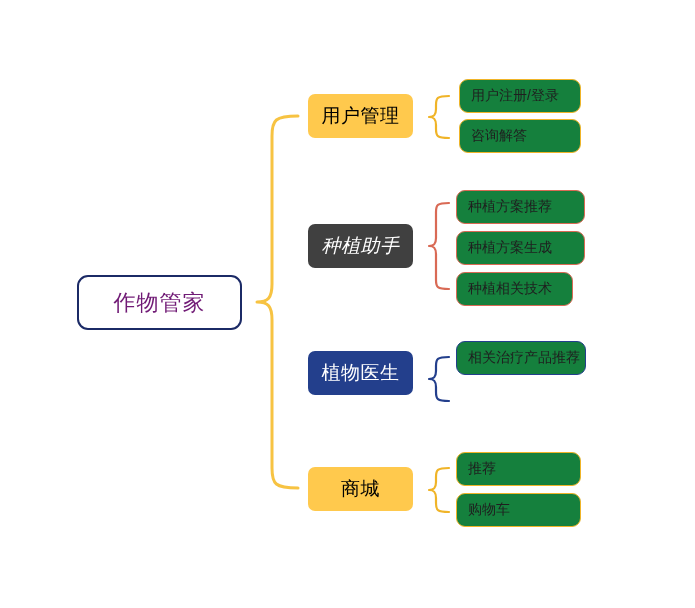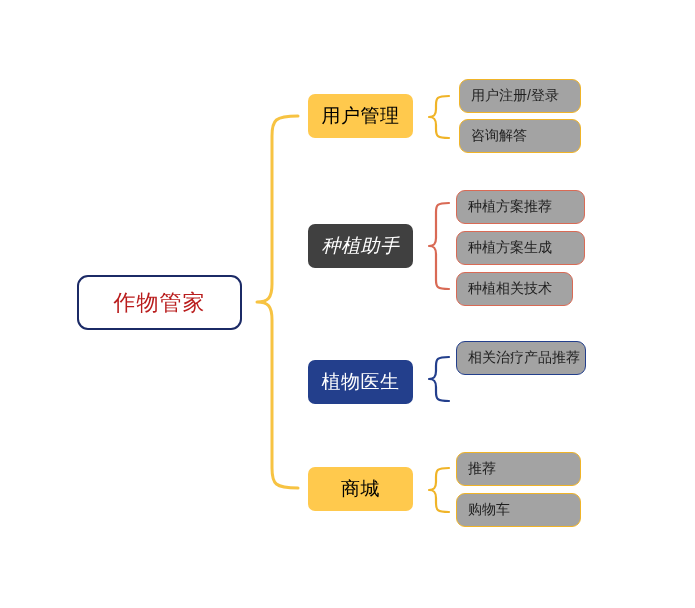--- a/index.html
+++ b/index.html
@@ -37,21 +37,21 @@
     top: 275px;
     width: 165px;
     height: 55px;
     box-sizing: border-box;
     border: 2.5px solid #1b2a66;
     border-radius: 11px;
     background: #ffffff;
     display: flex;
     align-items: center;
     justify-content: center;
-    color: #b91c1c;
+    color: #701a75;
     font-size: 22px;
     letter-spacing: 1px;
   }
 
   
   .branch-node {
     position: absolute;
     left: 308px;
     width: 105px;
     height: 44px;
@@ -75,21 +75,21 @@
   .branch-navy {
     background: #233f8c;
     color: #ffffff;
   }
 
   
   .leaf-node {
     position: absolute;
     height: 34px;
     box-sizing: border-box;
-    background: #a3a3a3;
+    background: #15803d;
     border-radius: 9px;
     border-width: 1.6px;
     border-style: solid;
     display: flex;
     align-items: center;
     padding-left: 11px;
     font-size: 14px;
     color: #1f1f1f;
     white-space: nowrap;
   }
@@ -170,21 +170,21 @@
   </div>
 
   <div class="leaf-node leaf-salmon" style="left:456px; top:231px; width:129px;">
     <span>种植方案生成</span>
   </div>
 
   <div class="leaf-node leaf-salmon" style="left:456px; top:272px; width:117px;">
     <span>种植相关技术</span>
   </div>
 
-  <div class="branch-node branch-navy" style="top:360px;">
+  <div class="branch-node branch-navy" style="top:351px;">
     <span>植物医生</span>
   </div>
 
   <div class="leaf-node leaf-navy" style="left:456px; top:341px; width:130px;">
     <span>相关治疗产品推荐</span>
   </div>
 
 
   <div class="branch-node branch-yellow" style="top:467px;">
     <span>商城</span>

